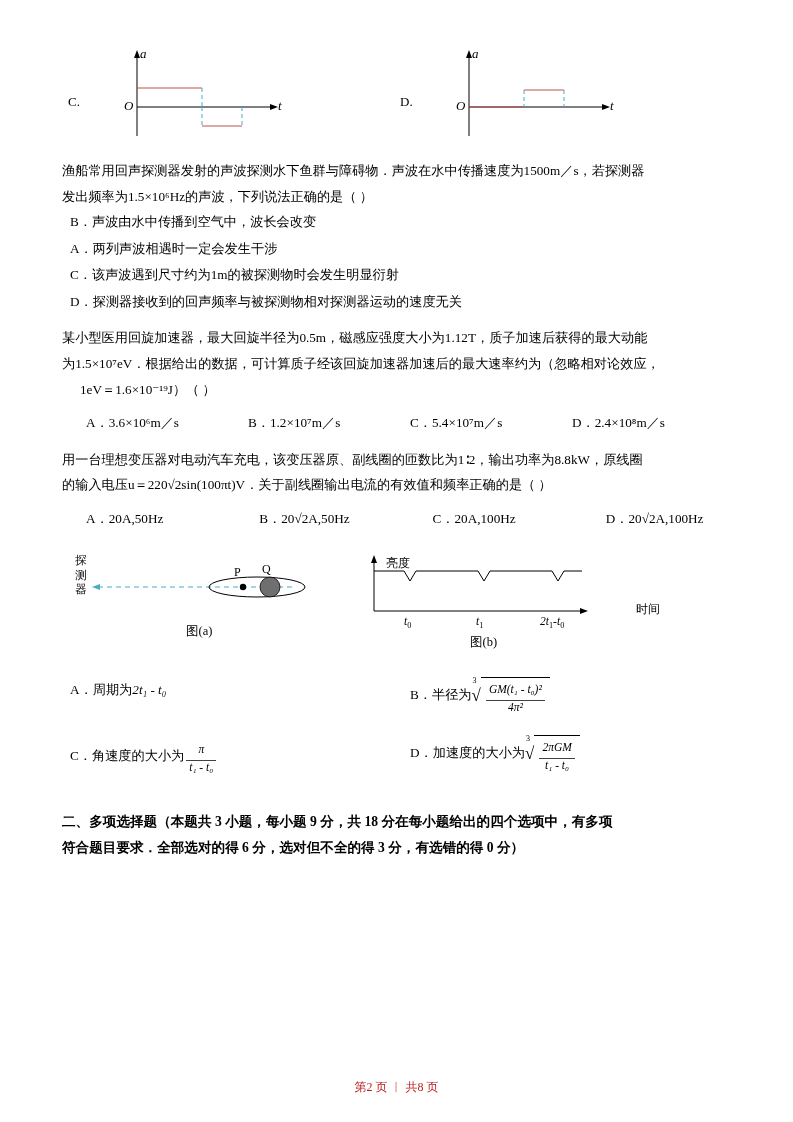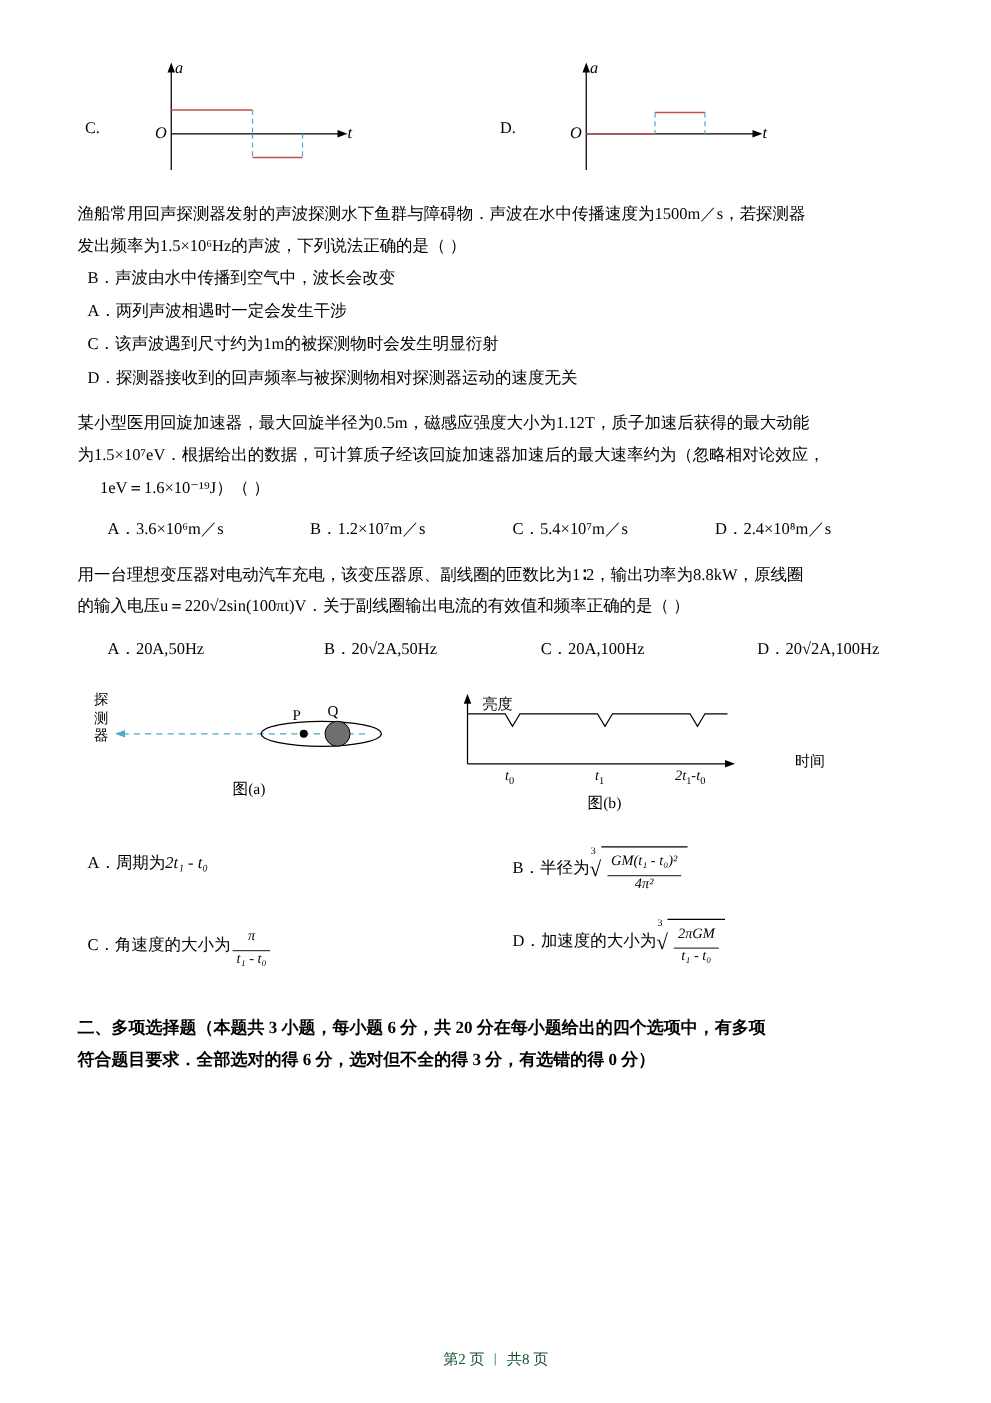--- a/index.html
+++ b/index.html
@@ -48,21 +48,21 @@
   
   .section {
     font-weight: bold;
     font-size: 13.6px;
     line-height: 1.95;
     margin-top: 22px;
     text-align: justify;
   }
   .footer {
     position:absolute; left:0; right:0; bottom:26px;
-    text-align:center; font-size:12px; color:#14532d;
+    text-align:center; font-size:12px; color:#b91c1c;
   }
   .fig-row { position:relative; height:120px; margin-top:6px; }
   .caption { font-size:12.5px; }
 </style>
 </head>
 <body>
 
 <div class="page">
 
   <div class="content">
@@ -180,20 +180,20 @@
       </div>
       <div style="position:absolute; left:8px; top:62px; font-size:13.2px;">
         <span>C．角速度的大小为</span><span class="frac"><span class="num it">π</span><span class="den it">t₁ - t₀</span></span>
       </div>
       <div style="position:absolute; left:348px; top:58px; font-size:13.2px;">
         <span>D．加速度的大小为</span><span class="sqrt"><span class="idx">3</span><span class="radsym">√</span><span class="body"><span class="frac"><span class="num it">2πGM</span><span class="den it">t₁ - t₀</span></span></span></span>
       </div>
     </div>
 
     <div class="section">
-      <div>二、多项选择题（本题共 3 小题，每小题 6 分，共 20 分在每小题给出的四个选项中，有多项</div>
+      <div>二、多项选择题（本题共 3 小题，每小题 9 分，共 18 分在每小题给出的四个选项中，有多项</div>
       <div>符合题目要求．全部选对的得 6 分，选对但不全的得 3 分，有选错的得 0 分）</div>
     </div>
 
   </div>
 
   <div class="footer">第2 页 ︱ 共8 页</div>
 </div>
 
 </body></html>

